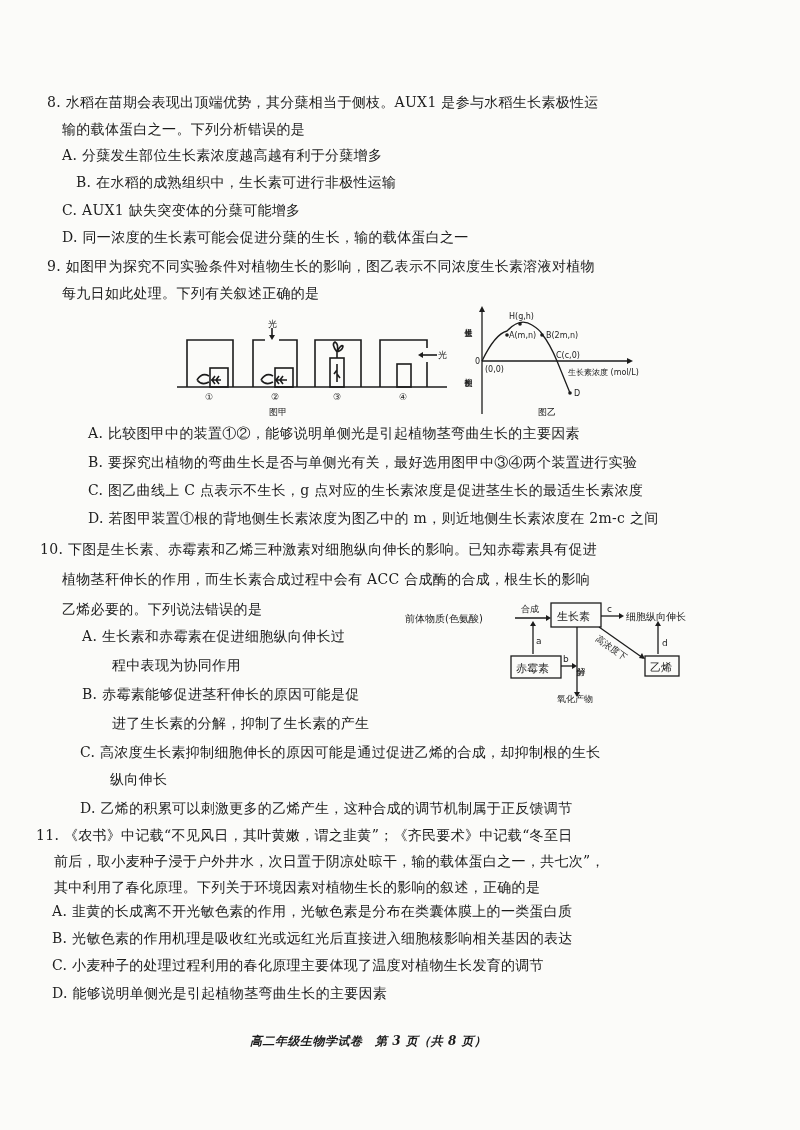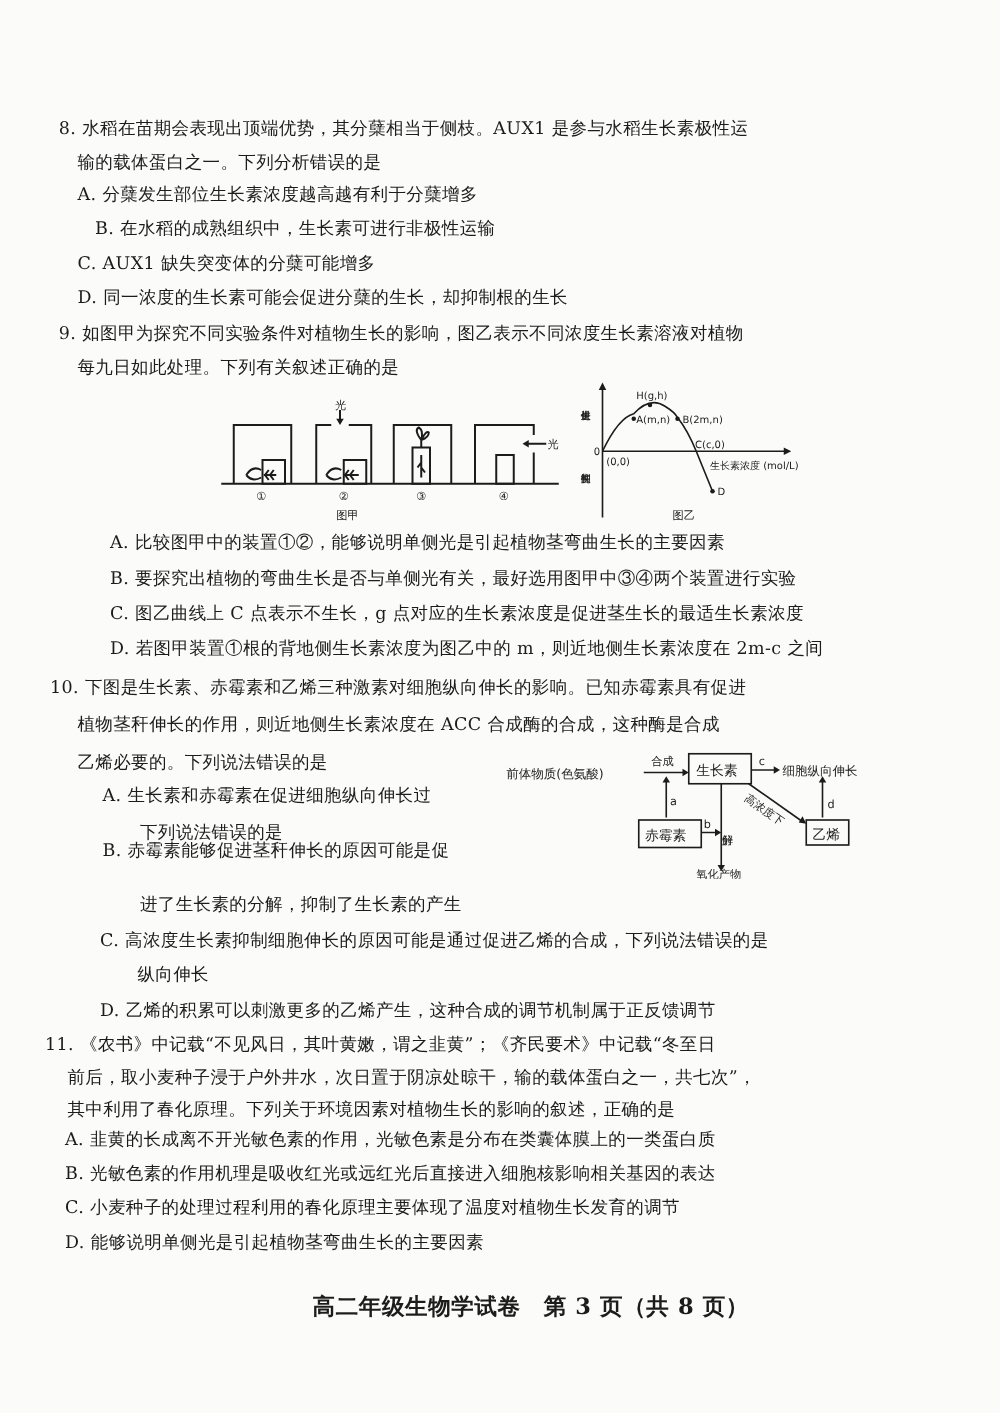--- a/index.html
+++ b/index.html
@@ -1,30 +1,30 @@
 <!DOCTYPE html>
 <html><head>
 <meta charset="utf-8">
 <style>
   html, body { margin:0; padding:0; }
   body { width:800px; height:1130px; background:#fbfbf9; position:relative; overflow:hidden;
          font-family:"DejaVu Serif","Liberation Serif",serif; color:#1c1c1c; }
   .line { position:absolute; font-size:14px; white-space:nowrap; letter-spacing:0.3px; }
   svg text { font-family:"DejaVu Sans","Liberation Sans",sans-serif; fill:#1c1c1c; }
-  .footer { position:absolute; left:250px; top:1033px; font-size:18px; font-weight:bold; letter-spacing:0.5px; }
+  .footer { position:absolute; left:250px; top:1033px; font-size:12px; font-weight:bold; letter-spacing:0.5px;font-style:italic; }
 </style>
 </head>
 <body>
 
 <div class="line" style="left:47px;top:94px;">8. 水稻在苗期会表现出顶端优势，其分蘖相当于侧枝。AUX1 是参与水稻生长素极性运</div>
 <div class="line" style="left:62px;top:121px;">输的载体蛋白之一。下列分析错误的是</div>
 <div class="line" style="left:62px;top:147px;">A. 分蘖发生部位生长素浓度越高越有利于分蘖增多</div>
 <div class="line" style="left:76px;top:174px;">B. 在水稻的成熟组织中，生长素可进行非极性运输</div>
 <div class="line" style="left:62px;top:202px;">C. AUX1 缺失突变体的分蘖可能增多</div>
-<div class="line" style="left:62px;top:229px;">D. 同一浓度的生长素可能会促进分蘖的生长，却抑制根的生长</div>
+<div class="line" style="left:62px;top:229px;">D. 同一浓度的生长素可能会促进分蘖的生长，输的载体蛋白之一</div>
 
 <div class="line" style="left:47px;top:258px;">9. 如图甲为探究不同实验条件对植物生长的影响，图乙表示不同浓度生长素溶液对植物</div>
 <div class="line" style="left:62px;top:285px;">每九日如此处理。下列有关叙述正确的是</div>
 
 <svg style="position:absolute;left:175px;top:318px;" width="275" height="100" viewBox="0 0 275 100">
   <g stroke="#1c1c1c" stroke-width="1.6" fill="none">
     <line x1="2" y1="69" x2="272" y2="69"></line>
 
     <polyline points="12,69 12,22 58,22 58,69"></polyline>
     <rect x="35" y="50" width="18" height="19"></rect>
@@ -80,21 +80,21 @@
   <text x="108" y="71" font-size="8">生长素浓度 (mol/L)</text>
   <text x="78" y="111" font-size="9">图乙</text>
 </svg>
 
 <div class="line" style="left:88px;top:425px;">A. 比较图甲中的装置①②，能够说明单侧光是引起植物茎弯曲生长的主要因素</div>
 <div class="line" style="left:88px;top:454px;">B. 要探究出植物的弯曲生长是否与单侧光有关，最好选用图甲中③④两个装置进行实验</div>
 <div class="line" style="left:88px;top:482px;">C. 图乙曲线上 C 点表示不生长，g 点对应的生长素浓度是促进茎生长的最适生长素浓度</div>
 <div class="line" style="left:88px;top:510px;">D. 若图甲装置①根的背地侧生长素浓度为图乙中的 m，则近地侧生长素浓度在 2m-c 之间</div>
 
 <div class="line" style="left:40px;top:541px;">10. 下图是生长素、赤霉素和乙烯三种激素对细胞纵向伸长的影响。已知赤霉素具有促进</div>
-<div class="line" style="left:62px;top:571px;">植物茎秆伸长的作用，则近地侧生长素浓度在 ACC 合成酶的合成，这种酶是合成</div>
+<div class="line" style="left:62px;top:571px;">植物茎秆伸长的作用，而生长素合成过程中会有 ACC 合成酶的合成，根生长的影响</div>
 <div class="line" style="left:62px;top:601px;">乙烯必要的。下列说法错误的是</div>
 
 <svg style="position:absolute;left:405px;top:598px;" width="330" height="105" viewBox="0 0 330 105">
   <g stroke="#1c1c1c" stroke-width="1.3" fill="none">
     <rect x="146" y="5" width="50" height="24"></rect>
     <rect x="106" y="58" width="50" height="22"></rect>
     <rect x="240" y="58" width="34" height="20"></rect>
     <line x1="110" y1="20" x2="144" y2="20"></line>
     <line x1="128" y1="56" x2="128" y2="25"></line>
     <line x1="196" y1="18" x2="215" y2="18"></line>
@@ -121,24 +121,24 @@
   <text x="152" y="104" font-size="9">氧化产物</text>
   <text x="176" y="62" font-size="9" writing-mode="tb">分解</text>
   <text x="190" y="42" font-size="9" transform="rotate(35 190 42)">高浓度下</text>
   <text x="131" y="46" font-size="9">a</text>
   <text x="158" y="64" font-size="9">b</text>
   <text x="202" y="14" font-size="9">c</text>
   <text x="257" y="48" font-size="9">d</text>
 </svg>
 
 <div class="line" style="left:82px;top:628px;">A. 生长素和赤霉素在促进细胞纵向伸长过</div>
-<div class="line" style="left:112px;top:657px;">下列说法错误的是</div>
-<div class="line" style="left:82px;top:672px;">B. 赤霉素能够促进茎秆伸长的原因可能是促</div>
+<div class="line" style="left:112px;top:657px;">程中表现为协同作用</div>
+<div class="line" style="left:82px;top:686px;">B. 赤霉素能够促进茎秆伸长的原因可能是促</div>
 <div class="line" style="left:112px;top:715px;">进了生长素的分解，抑制了生长素的产生</div>
-<div class="line" style="left:80px;top:744px;">C. 高浓度生长素抑制细胞伸长的原因可能是通过促进乙烯的合成，下列说法错误的是</div>
+<div class="line" style="left:80px;top:744px;">C. 高浓度生长素抑制细胞伸长的原因可能是通过促进乙烯的合成，却抑制根的生长</div>
 <div class="line" style="left:110px;top:771px;">纵向伸长</div>
 <div class="line" style="left:80px;top:800px;">D. 乙烯的积累可以刺激更多的乙烯产生，这种合成的调节机制属于正反馈调节</div>
 
 <div class="line" style="left:36px;top:827px;">11. 《农书》中记载“不见风日，其叶黄嫩，谓之韭黄”；《齐民要术》中记载“冬至日</div>
 <div class="line" style="left:54px;top:853px;">前后，取小麦种子浸于户外井水，次日置于阴凉处晾干，输的载体蛋白之一，共七次”，</div>
 <div class="line" style="left:54px;top:879px;">其中利用了春化原理。下列关于环境因素对植物生长的影响的叙述，正确的是</div>
 <div class="line" style="left:52px;top:903px;">A. 韭黄的长成离不开光敏色素的作用，光敏色素是分布在类囊体膜上的一类蛋白质</div>
 <div class="line" style="left:52px;top:930px;">B. 光敏色素的作用机理是吸收红光或远红光后直接进入细胞核影响相关基因的表达</div>
 <div class="line" style="left:52px;top:957px;">C. 小麦种子的处理过程利用的春化原理主要体现了温度对植物生长发育的调节</div>
 <div class="line" style="left:52px;top:985px;">D. 能够说明单侧光是引起植物茎弯曲生长的主要因素</div>

